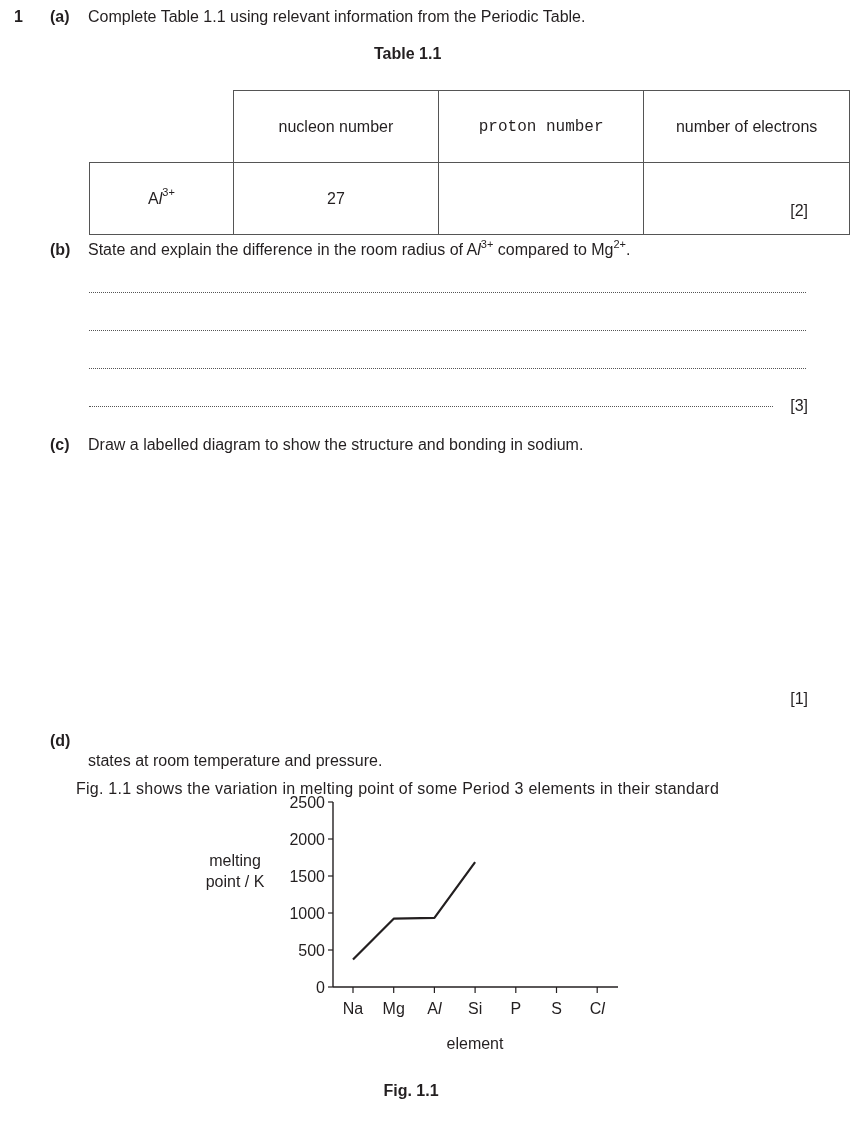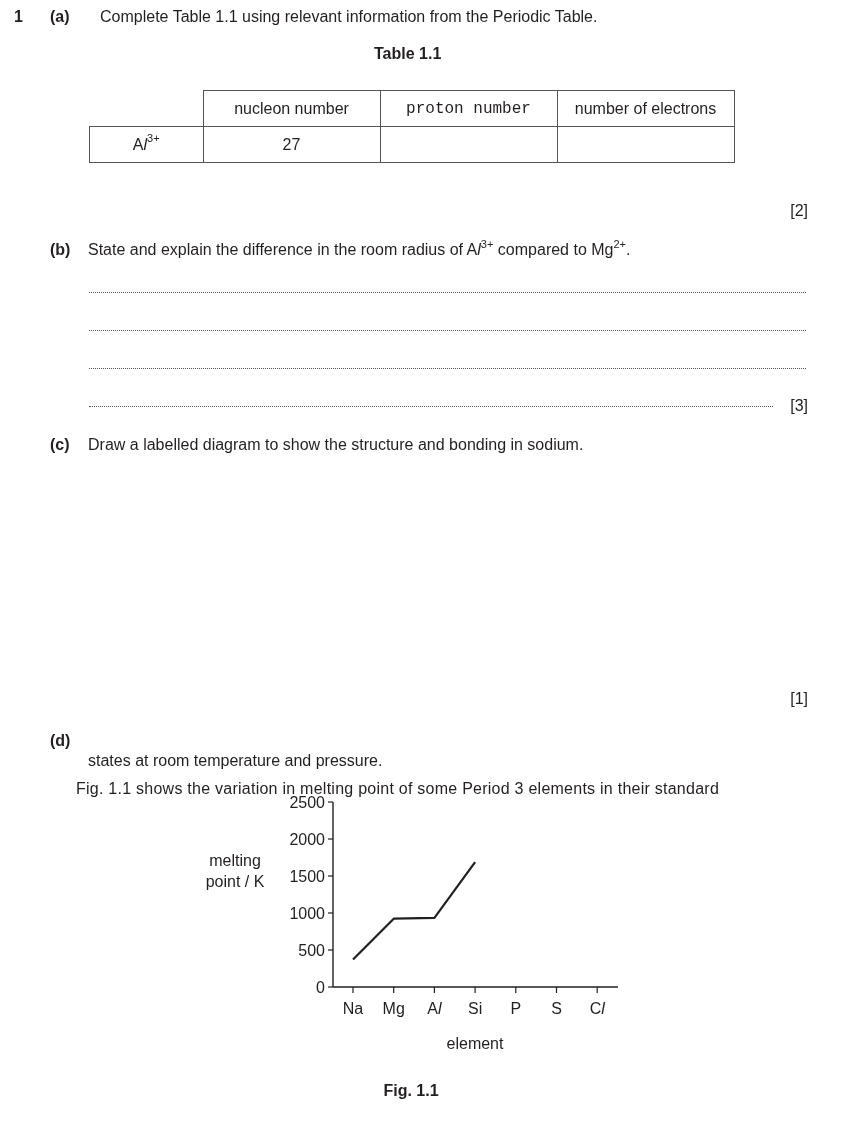--- a/index.html
+++ b/index.html
@@ -6,36 +6,36 @@
   body { width: 850px; height: 1130px; position: relative; overflow: hidden;
          font-family: "Liberation Sans", sans-serif; color: #231f20; font-size: 16px; }
   .abs { position: absolute; white-space: nowrap; }
   .qnum { left: 14px; top: 8px; font-weight: bold; }
   .part { font-weight: bold; }
   .title { font-weight: bold; }
   sup { font-size: 11px; line-height: 0; position: relative; top: -1px; vertical-align: super; }
   .ital { font-style: italic; }
 
   table.t11 { position: absolute; left: 89px; top: 90px; border-collapse: collapse; font-size: 16px; }
-  table.t11 td { border: 1.3px solid #555; text-align: center; height: 35px; padding: 0; }
+  table.t11 td { border: 1.3px solid #555; text-align: center; height: 35px; padding: 18px; }
   table.t11 td.blank { border: none; }
   .c0 { width: 113px; } .c1 { width: 176px; } .c2 { width: 176px; font-family: Liberation Mono, monospace; } .c3 { width: 176px; }
 
   .dotline { position: absolute; left: 89px; height: 0; border-bottom: 1.2px dotted #555; }
   .marks { position: absolute; right: 42px; }
 
   svg#fig { position: absolute; left: 190px; top: 785px; overflow: visible; }
   svg text { font-family: "Liberation Sans", sans-serif; fill: #231f20; }
 </style>
 </head>
 <body>
 
 <div class="abs qnum">1</div>
 <div class="abs part" style="left:50px; top:8px;">(a)</div>
-<div class="abs" style="left:100px; top:8px;">Complete Table 1.1 using relevant information from the Periodic Table.</div>
+<div class="abs" style="left:88px; top:8px;">Complete Table 1.1 using relevant information from the Periodic Table.</div>
 <div class="abs title" style="left:374px; top:45px;">Table 1.1</div>
 
 <table class="t11">
   <tbody>
       <tr>
     <td class="blank c0"></td>
     <td class="c1">nucleon number</td>
     <td class="c2">proton number</td>
     <td class="c3">number of electrons</td>
   </tr>

